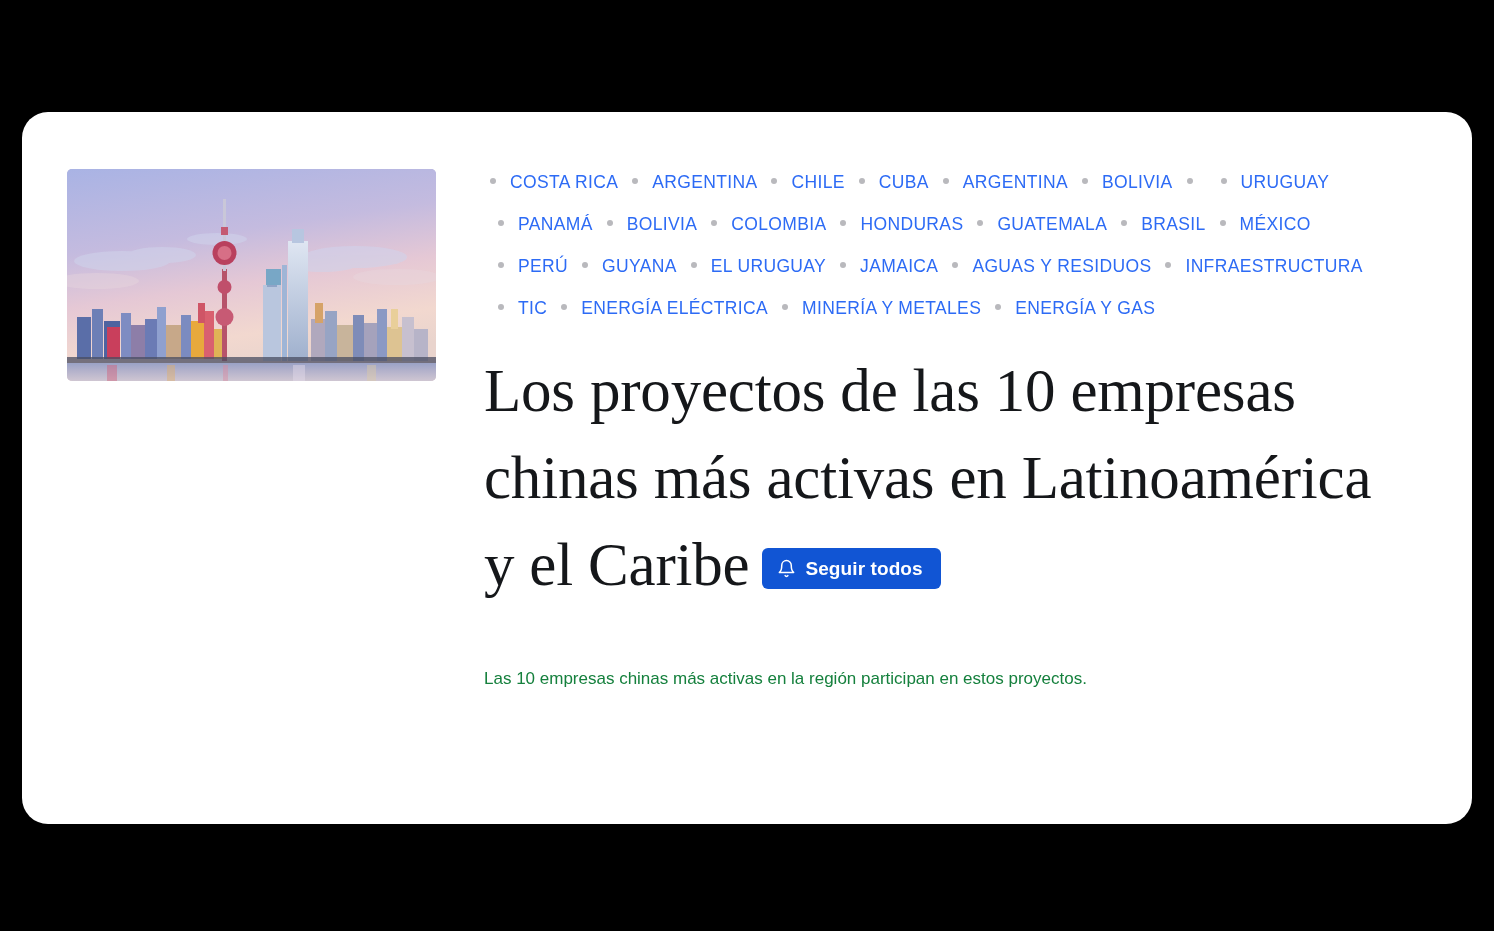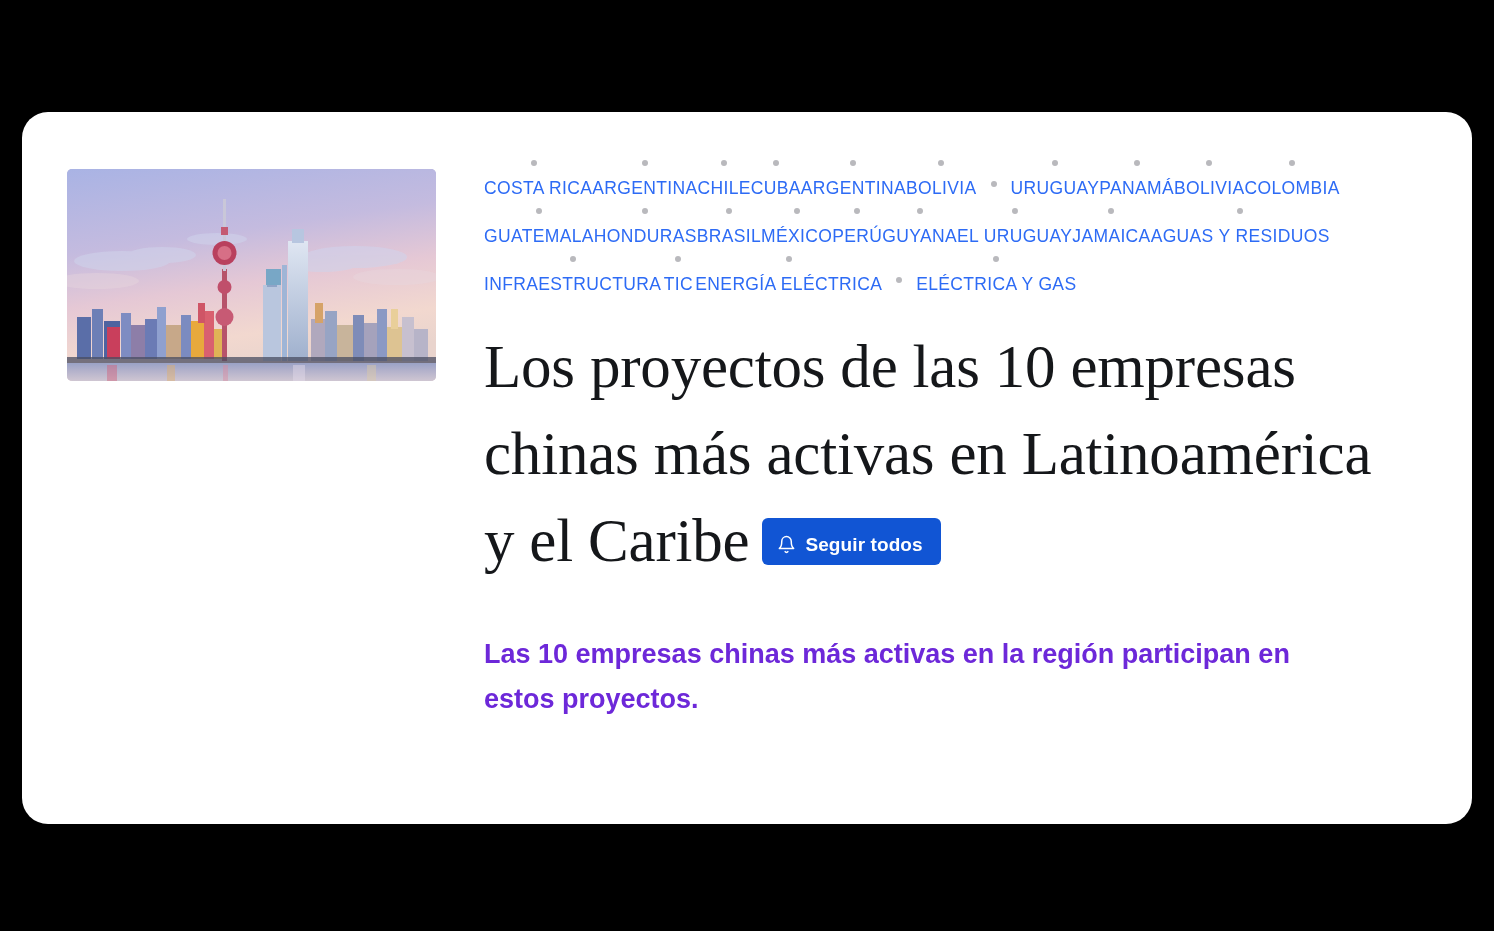--- a/index.html
+++ b/index.html
@@ -72,21 +72,20 @@
     flex-wrap: wrap;
     align-items: center;
     list-style: none;
     max-width: 905px;
     row-gap: 0px;
   }
   .tag-item {
     display: flex;
     align-items: center;
     white-space: nowrap;
-    flex-direction: column;
   }
   .tag-bullet {
     width: 6px;
     height: 6px;
     border-radius: 50%;
     background: #b9b9bd;
     margin: 0 14px;
     flex: 0 0 auto;
     position: relative;
     top: -1px;
@@ -120,42 +119,42 @@
 
   #follow-all-button {
     display: inline-flex;
     align-items: center;
     gap: 9px;
     vertical-align: 7px;
     background: #1155d4;
     color: #ffffff;
     border: none;
     border-radius: 6px;
-    padding: 17px 18px 11px 15px;
+    padding: 11px 18px 11px 15px;
     margin-left: 13px;
     font-family: "Liberation Sans", sans-serif;
     font-size: 19px;
     font-weight: 700;
     line-height: 1;
     cursor: pointer;
     white-space: nowrap;
   }
   #bell-icon { display: inline-flex; align-items: center; }
   #bell-icon svg { display: block; }
   #follow-all-label { letter-spacing: 0.1px; }
 
   
   #article-summary {
     margin-top: 48px;
     max-width: 880px;
     font-family: "Liberation Sans", sans-serif;
-    font-size: 27px;
+    font-size: 17px;
     line-height: 45px;
-    color: #6d28d9;
-    font-weight: 700;
+    color: #15803d;
+    font-weight: 400;
   }
 </style>
 </head>
 <body>
 
 <div id="app-root">
 
   <div id="article-card">
     <div id="card-inner">
 
@@ -303,28 +302,28 @@
           <li class="tag-item">
             <span class="tag-bullet"></span>
             <a class="tag-link" href="#">BOLIVIA</a>
           </li>
           <li class="tag-item">
             <span class="tag-bullet"></span>
             <a class="tag-link" href="#">COLOMBIA</a>
           </li>
           <li class="tag-item">
             <span class="tag-bullet"></span>
+            <a class="tag-link" href="#">HONDURAS</a>
+          </li>
+          <li class="tag-item">
+            <span class="tag-bullet"></span>
             <a class="tag-link" href="#">GUATEMALA</a>
           </li>
           <li class="tag-item">
             <span class="tag-bullet"></span>
-            <a class="tag-link" href="#">HONDURAS</a>
-          </li>
-          <li class="tag-item">
-            <span class="tag-bullet"></span>
             <a class="tag-link" href="#">BRASIL</a>
           </li>
           <li class="tag-item">
             <span class="tag-bullet"></span>
             <a class="tag-link" href="#">MÉXICO</a>
           </li>
           <li class="tag-item">
             <span class="tag-bullet"></span>
             <a class="tag-link" href="#">PERÚ</a>
           </li>
@@ -351,24 +350,25 @@
           <li class="tag-item">
             <span class="tag-bullet"></span>
             <a class="tag-link" href="#">TIC</a>
           </li>
           <li class="tag-item">
             <span class="tag-bullet"></span>
             <a class="tag-link" href="#">ENERGÍA ELÉCTRICA</a>
           </li>
           <li class="tag-item">
             <span class="tag-bullet"></span>
-          </li>
-          <li class="tag-item">
-            <span class="tag-bullet"></span>
-            <a class="tag-link" href="#">ELÉCTRICA Y GAS</a>
+            <a class="tag-link" href="#">MINERÍA Y METALES</a>
+          </li>
+          <li class="tag-item">
+            <span class="tag-bullet"></span>
+            <a class="tag-link" href="#">ENERGÍA Y GAS</a>
           </li>
         </ul>
 
         <div id="headline-block">
           <h1 id="article-headline">Los proyectos de las 10 empresas chinas más activas en Latinoamérica y el Caribe</h1><button id="follow-all-button">
               <span id="bell-icon">
                 <svg width="19" height="19" viewBox="0 0 24 24" fill="none" stroke="#ffffff" stroke-width="1.9" stroke-linecap="round" stroke-linejoin="round">
                   <path d="M18 8A6 6 0 0 0 6 8c0 7-3 9-3 9h18s-3-2-3-9"></path>
                   <path d="M13.73 21a2 2 0 0 1-3.46 0"></path>
                 </svg>

